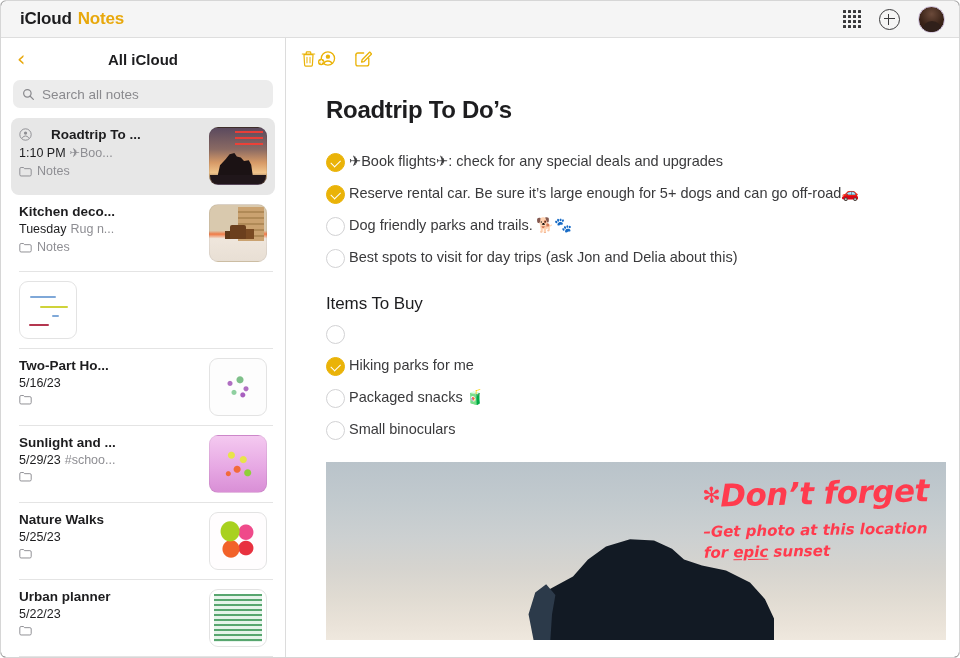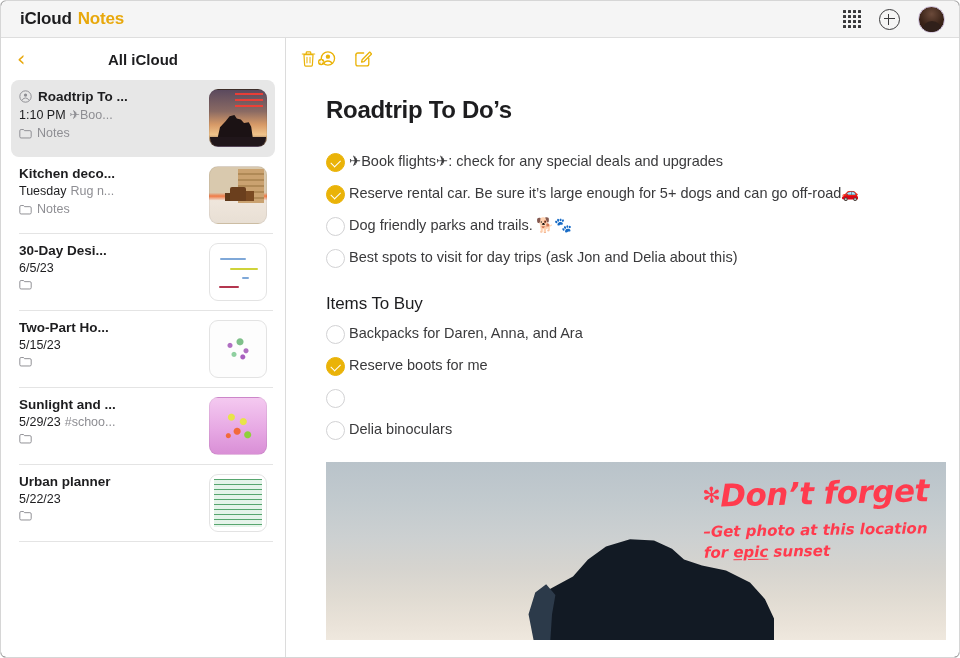--- a/index.html
+++ b/index.html
@@ -120,21 +120,21 @@
     border-radius: 8px;
     position: relative;
     cursor: pointer;
   }
   .note-row.selected { background: #e7e7e7; }
   .note-row .divider {
     position: absolute; left: 8px; right: 2px; bottom: 0;
     height: 1px; background: #e4e4e4;
   }
   .note-main { flex: 1 1 auto; min-width: 0; }
-  .note-titleline { display: flex; align-items: center; gap: 6px; }
+  .note-titleline { display: flex; align-items: center; gap: 19px; }
   .shared-icon { flex: 0 0 auto; }
   .note-title {
     font-size: 13.5px; font-weight: 700; color: #1d1d1f;
     white-space: nowrap; overflow: hidden; text-overflow: clip;
   }
   .note-meta {
     display: flex; align-items: center; gap: 4px;
     font-size: 12.5px; color: #1d1d1f; margin-top: 3px;
     white-space: nowrap; overflow: hidden;
   }
@@ -339,20 +339,29 @@
   </div>
 
   <div class="body-split">
 
     <div class="sidebar">
       <div class="sb-header">
         <span class="back-chevron">‹</span>
         <span class="sb-title">All iCloud</span>
       </div>
 
+      <div class="search-wrap">
+        <div class="search-box">
+          <svg width="13" height="13" viewBox="0 0 16 16">
+            <circle cx="6.6" cy="6.6" r="4.6" fill="none" stroke="#8a8a8e" stroke-width="1.5"></circle>
+            <line x1="10.1" y1="10.1" x2="14" y2="14" stroke="#8a8a8e" stroke-width="1.5" stroke-linecap="round"></line>
+          </svg>
+          <span class="search-text" title="Search all notes">Search all notes</span>
+        </div>
+      </div>
 
       <div class="notes-list">
 
         <div class="note-row selected">
           <div class="note-main">
             <div class="note-titleline">
               <svg class="shared-icon" width="13" height="13" viewBox="0 0 16 16">
                 <circle cx="8" cy="8" r="7" fill="none" stroke="#8e8e93" stroke-width="1.2"></circle>
                 <circle cx="8" cy="6.2" r="2" fill="#8e8e93"></circle>
                 <path d="M3.9 12.6a4.4 4.4 0 0 1 8.2 0" fill="none" stroke="#8e8e93" stroke-width="1.2"></path>
@@ -392,51 +401,36 @@
                 <path d="M1 3.2a1.6 1.6 0 0 1 1.6-1.6h3l1.2 1.4h6.6A1.6 1.6 0 0 1 15 4.6v5.8A1.6 1.6 0 0 1 13.4 12H2.6A1.6 1.6 0 0 1 1 10.4z" fill="none" stroke="#8e8e93" stroke-width="1.2" stroke-linejoin="round"></path>
               </svg>
               <span>Notes</span>
             </div>
           </div>
           <div class="thumb tn-kitchen noborder"></div>
           <div class="divider"></div>
         </div>
 
         <div class="note-row">
-          <div class="note-main">
-            <div class="note-titleline">
-              <span class="note-title">30-Day Desi...</span>
-            </div>
-            <div class="note-meta">
-              <span>6/5/23</span>
-              <span class="note-preview"></span>
-            </div>
-            <div class="note-folder">
-              <svg class="folder-ic" width="13" height="11" viewBox="0 0 16 13">
-                <path d="M1 3.2a1.6 1.6 0 0 1 1.6-1.6h3l1.2 1.4h6.6A1.6 1.6 0 0 1 15 4.6v5.8A1.6 1.6 0 0 1 13.4 12H2.6A1.6 1.6 0 0 1 1 10.4z" fill="none" stroke="#8e8e93" stroke-width="1.2" stroke-linejoin="round"></path>
-              </svg>
-              <span></span>
-            </div>
-          </div>
           <div class="thumb tn-lines">
             <i style="left:10px; top:14px; width:26px; background:#7fa8d8;"></i>
             <i style="left:20px; top:24px; width:28px; background:#cfd33a;"></i>
             <i style="left:32px; top:33px; width:7px; background:#7fa8d8;"></i>
             <i style="left:9px; top:42px; width:20px; background:#b4364f;"></i>
           </div>
           <div class="divider"></div>
         </div>
 
         <div class="note-row">
           <div class="note-main">
             <div class="note-titleline">
               <span class="note-title">Two-Part Ho...</span>
             </div>
             <div class="note-meta">
-              <span>5/15/23</span>
+              <span>5/16/23</span>
               <span class="note-preview"></span>
             </div>
             <div class="note-folder">
               <svg class="folder-ic" width="13" height="11" viewBox="0 0 16 13">
                 <path d="M1 3.2a1.6 1.6 0 0 1 1.6-1.6h3l1.2 1.4h6.6A1.6 1.6 0 0 1 15 4.6v5.8A1.6 1.6 0 0 1 13.4 12H2.6A1.6 1.6 0 0 1 1 10.4z" fill="none" stroke="#8e8e93" stroke-width="1.2" stroke-linejoin="round"></path>
               </svg>
               <span></span>
             </div>
           </div>
           <div class="thumb tn-flower"></div>
@@ -456,20 +450,39 @@
               <svg class="folder-ic" width="13" height="11" viewBox="0 0 16 13">
                 <path d="M1 3.2a1.6 1.6 0 0 1 1.6-1.6h3l1.2 1.4h6.6A1.6 1.6 0 0 1 15 4.6v5.8A1.6 1.6 0 0 1 13.4 12H2.6A1.6 1.6 0 0 1 1 10.4z" fill="none" stroke="#8e8e93" stroke-width="1.2" stroke-linejoin="round"></path>
               </svg>
               <span></span>
             </div>
           </div>
           <div class="thumb tn-sunlight noborder"></div>
           <div class="divider"></div>
         </div>
 
+        <div class="note-row">
+          <div class="note-main">
+            <div class="note-titleline">
+              <span class="note-title">Nature Walks</span>
+            </div>
+            <div class="note-meta">
+              <span>5/25/23</span>
+              <span class="note-preview"></span>
+            </div>
+            <div class="note-folder">
+              <svg class="folder-ic" width="13" height="11" viewBox="0 0 16 13">
+                <path d="M1 3.2a1.6 1.6 0 0 1 1.6-1.6h3l1.2 1.4h6.6A1.6 1.6 0 0 1 15 4.6v5.8A1.6 1.6 0 0 1 13.4 12H2.6A1.6 1.6 0 0 1 1 10.4z" fill="none" stroke="#8e8e93" stroke-width="1.2" stroke-linejoin="round"></path>
+              </svg>
+              <span></span>
+            </div>
+          </div>
+          <div class="thumb tn-nature"></div>
+          <div class="divider"></div>
+        </div>
 
         <div class="note-row">
           <div class="note-main">
             <div class="note-titleline">
               <span class="note-title">Urban planner</span>
             </div>
             <div class="note-meta">
               <span>5/22/23</span>
               <span class="note-preview"></span>
             </div>
@@ -539,32 +552,32 @@
           </div>
           <div class="check-item">
             <span class="cbox off"></span>
             <span class="citem-text">Best spots to visit for day trips (ask Jon and Delia about this)</span>
           </div>
 
           <div class="note-h2">Items To Buy</div>
 
           <div class="check-item">
             <span class="cbox off"></span>
-            <span class="citem-text">Backpacks for Daren, Anna, and Ara</span>
           </div>
           <div class="check-item">
             <span class="cbox on"></span>
-            <span class="citem-text">Reserve boots for me</span>
+            <span class="citem-text">Hiking parks for me</span>
           </div>
           <div class="check-item">
             <span class="cbox off"></span>
+            <span class="citem-text">Packaged snacks 🧃</span>
           </div>
           <div class="check-item">
             <span class="cbox off"></span>
-            <span class="citem-text">Delia binoculars</span>
+            <span class="citem-text">Small binoculars</span>
           </div>
 
           <div class="photo">
             <div class="cyclist"></div>
             <div class="arm"></div>
             <div class="handwrite">
               <div class="hw-title">
                 <span class="hw-star">✻</span><span>Don’t forget</span>
               </div>
               <div class="hw-line">–Get photo at this location</div>

